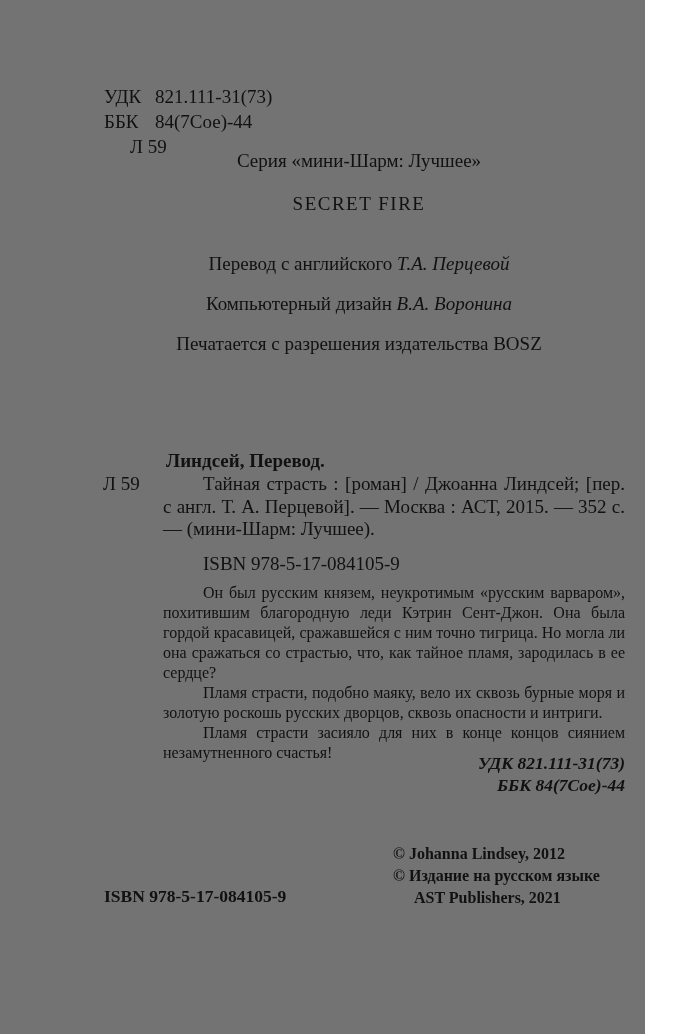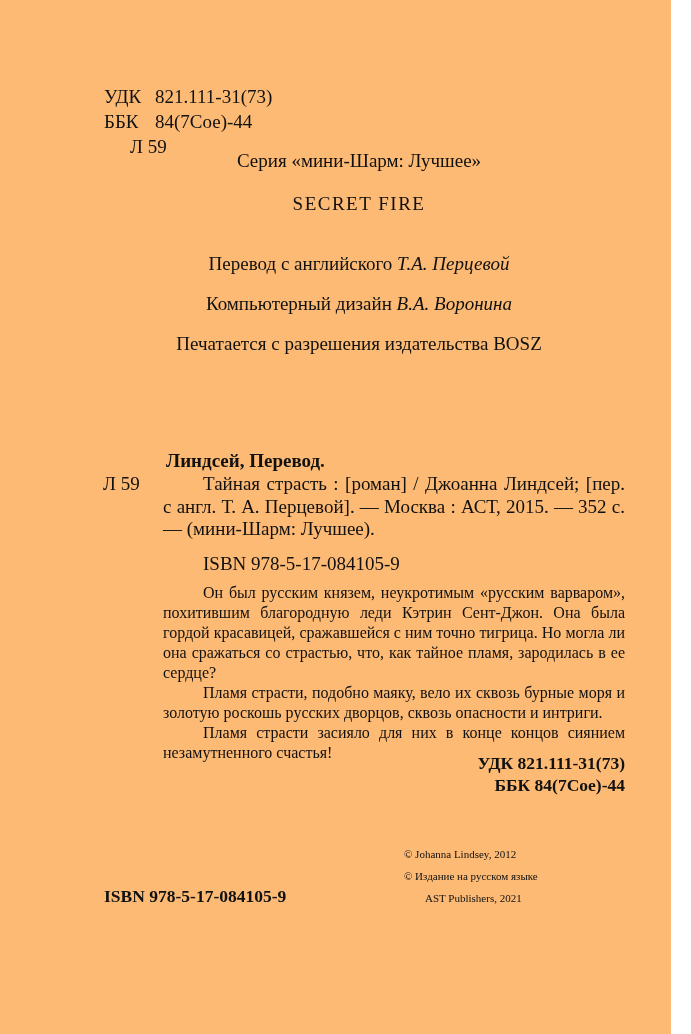--- a/index.html
+++ b/index.html
@@ -2,26 +2,27 @@
 <html lang="ru"><head>
 <meta charset="utf-8">
 <style>
   html, body {
     margin: 0;
     padding: 0;
     background: #ffffff;
   }
   .page {
     position: relative;
-    width: 671px;
+    width: 621px;
     height: 1034px;
-    background: #fdba74;
+    background: #737373;
     color: #111111;
     font-family: "Liberation Serif", "DejaVu Serif", serif;
     overflow: hidden;
+    padding-left: 24px;
   }
   .abs { position: absolute; }
 
   
   .top-codes {
     left: 104px;
     top: 84px;
     font-size: 19px;
     line-height: 25px;
     white-space: nowrap;
@@ -91,31 +92,31 @@
 
   
   .codes-bottom {
     left: 163px;
     width: 462px;
     top: 752px;
     font-size: 17.5px;
     line-height: 22px;
     font-weight: bold;
     text-align: right;
+    font-style: italic;
   }
 
   
   .copyright {
     left: 393px;
     top: 843px;
-    font-size: 11px;
+    font-size: 16px;
     line-height: 22px;
-    font-weight: normal;
+    font-weight: bold;
     white-space: nowrap;
-    margin-left: 11px;
   }
   .copyright .indent { padding-left: 21px; }
 
   
   .isbn-bottom {
     left: 104px;
     top: 886px;
     font-size: 17.5px;
     font-weight: bold;
     white-space: nowrap;

